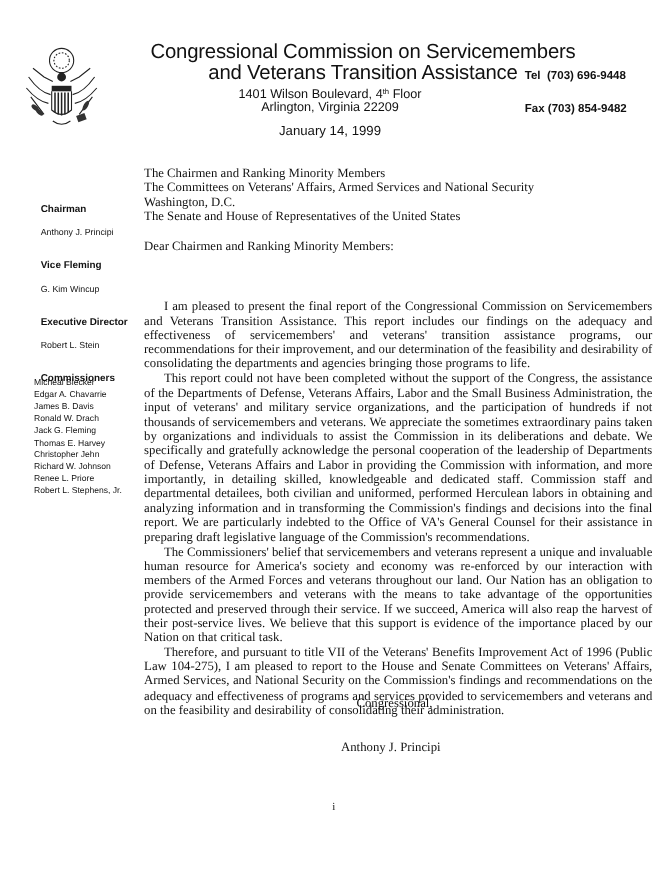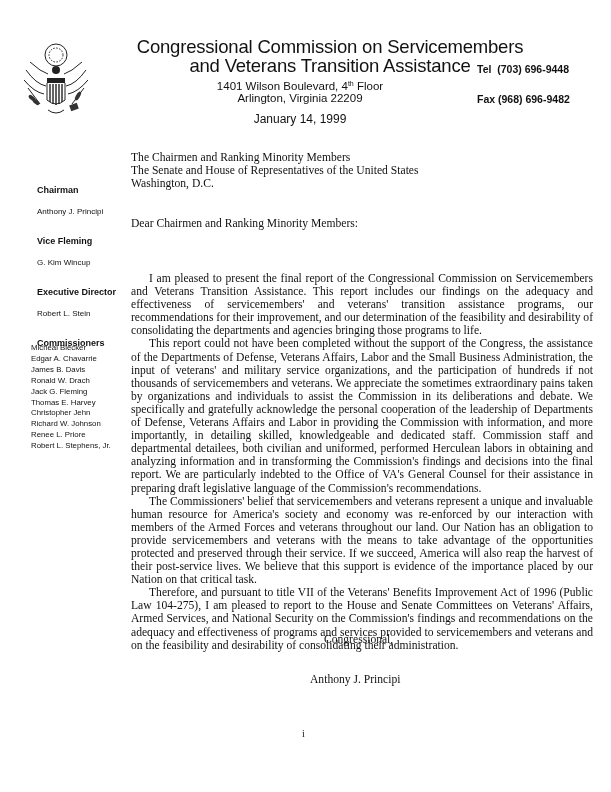--- a/index.html
+++ b/index.html
@@ -70,21 +70,21 @@
     <ellipse cx="58" cy="56" rx="2" ry="5" transform="rotate(30 58 56)"></ellipse>
     <rect x="50" y="64" width="8" height="6" transform="rotate(-20 54 67)"></rect>
   </g>
 </svg>
 
 <div id="hdr-t1" class="hdr-title sans">Congressional Commission on Servicemembers</div>
 <div id="hdr-t2" class="hdr-title sans">and Veterans Transition Assistance</div>
 <div id="hdr-a1" class="hdr-addr sans"><span>1401 Wilson Boulevard, 4</span><sup>th</sup><span> Floor</span></div>
 <div id="hdr-a2" class="hdr-addr sans">Arlington, Virginia 22209</div>
 <div id="tel" class="contact sans">Tel  (703) 696-9448</div>
-<div id="fax" class="contact sans">Fax (968) 696-9482</div>
+<div id="fax" class="contact sans">Fax (703) 854-9482</div>
 <div id="hdr-date" class="sans">January 14, 1999</div>
 
 <div class="side side-h sans" style="top:169px">Chairman</div>
 <div class="side sans" style="top:191px">Anthony J. Principi</div>
 <div class="side side-h sans" style="top:220px">Vice Fleming</div>
 <div class="side sans" style="top:242px">G. Kim Wincup</div>
 <div class="side side-h sans" style="top:271px">Executive Director</div>
 <div class="side sans" style="top:293px">Robert L. Stein</div>
 <div class="side side-h sans" style="top:322px">Commissioners</div>
 <div class="comm-list sans">
@@ -95,22 +95,23 @@
   <div> Jack G. Fleming</div>
   <div>Thomas E. Harvey</div>
   <div>Christopher Jehn</div>
   <div>Richard W. Johnson</div>
   <div>Renee L. Priore</div>
   <div>Robert L. Stephens, Jr.</div>
 </div>
 
 <div id="addr-block" class="letter serif">
   <div>The Chairmen and Ranking Minority Members</div>
+  <div>The Committees on Veterans' Affairs, Armed Services and National Security</div>
+  <div>Washington, D.C.</div>
   <div>The Senate and House of Representatives of the United States</div>
-  <div>Washington, D.C.</div>
 </div>
 <div id="salutation" class="letter serif">Dear Chairmen and Ranking Minority Members:</div>
 <div id="body" class="letter serif">
   <p>I am pleased to present the final report of the Congressional Commission on Servicemembers and Veterans Transition Assistance.    This report includes our findings on the adequacy and effectiveness of servicemembers' and veterans' transition assistance programs, our recommendations for their improvement, and our determination of the feasibility and desirability of consolidating the departments and agencies bringing those programs to life.</p>
   <p>This report could not have been completed without the support of the Congress, the assistance of the Departments of Defense, Veterans Affairs, Labor and the Small Business Administration, the input of veterans' and military service organizations, and the participation of hundreds if not thousands of servicemembers and veterans.  We appreciate the sometimes extraordinary pains taken by organizations and individuals to assist the Commission in its deliberations and debate.  We specifically and gratefully acknowledge the personal cooperation of the leadership of Departments of Defense, Veterans Affairs and Labor in providing the Commission with information, and more importantly, in detailing skilled, knowledgeable and dedicated staff.  Commission staff and departmental detailees, both civilian and uniformed, performed Herculean labors in obtaining and analyzing information and in transforming the Commission's findings and decisions into the final report.  We are particularly indebted to the Office of VA's General Counsel for their assistance in preparing draft legislative language of the Commission's recommendations.</p>
   <p>The Commissioners' belief that servicemembers and veterans represent a unique and invaluable human resource for America's society and economy was re-enforced by our interaction with members of the Armed Forces and veterans throughout our land.  Our Nation has an obligation to provide servicemembers and veterans with the means to take advantage of the opportunities protected and preserved through their service. If we succeed, America will also reap the harvest of their post-service lives. We believe that this support is evidence of the importance placed by our Nation on that critical task.</p>
   <p>Therefore, and pursuant to title VII of the Veterans' Benefits Improvement Act of 1996 (Public Law 104-275), I am pleased to report to the House and Senate Committees on Veterans' Affairs, Armed Services, and National Security on the Commission's findings and recommendations on the adequacy and effectiveness of programs and services provided to servicemembers and veterans and on the feasibility and desirability of consolidating their administration.</p>
 </div>
 
 <div id="closing" class="serif">Congressional,</div>

